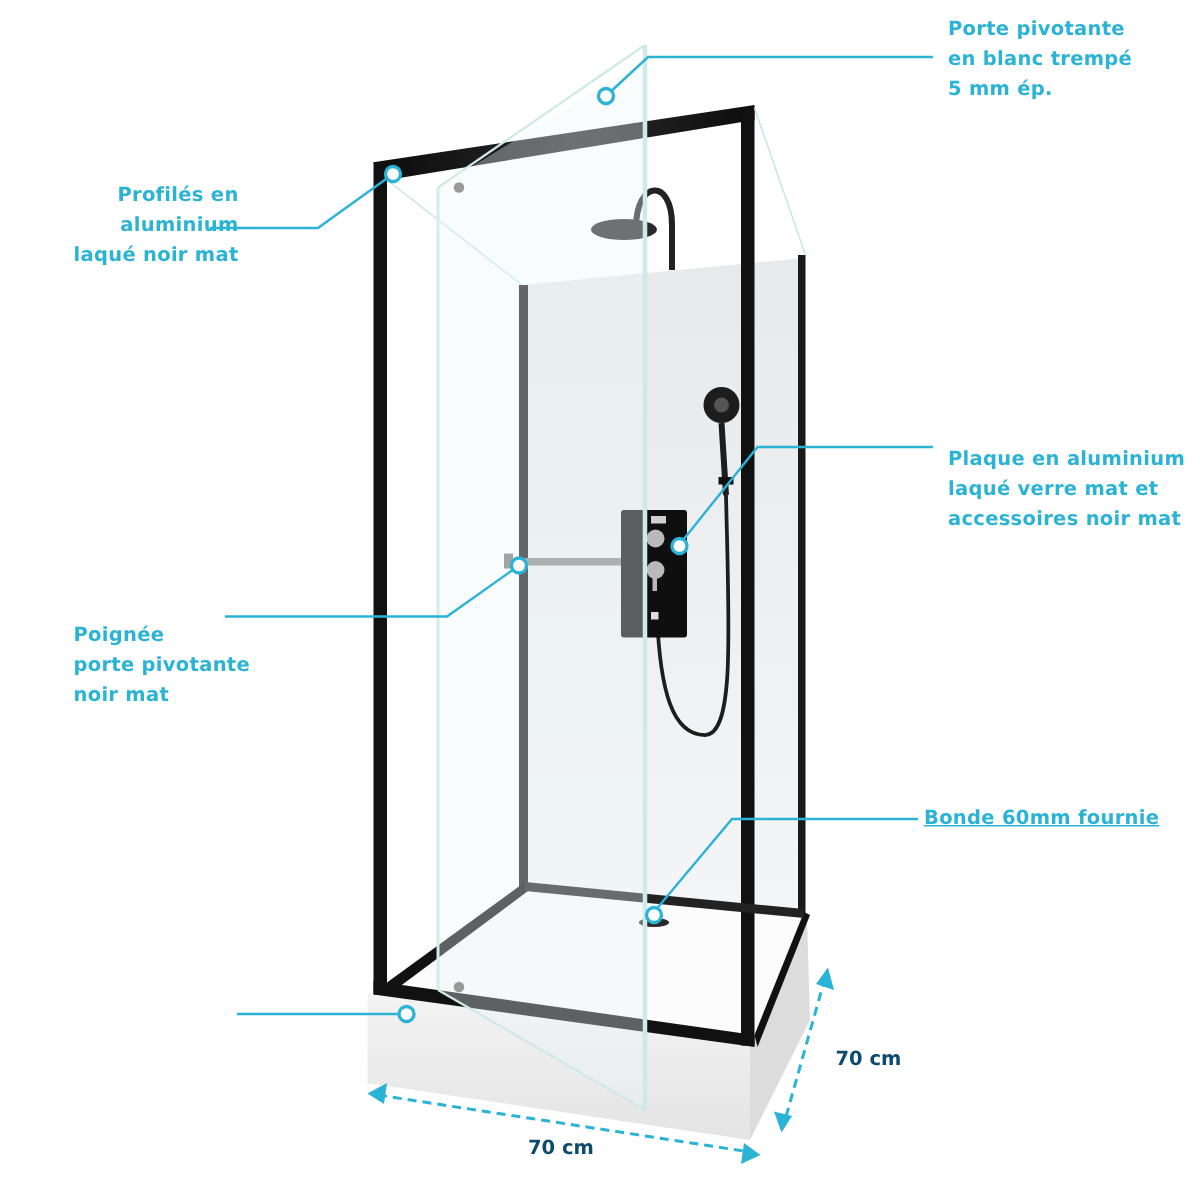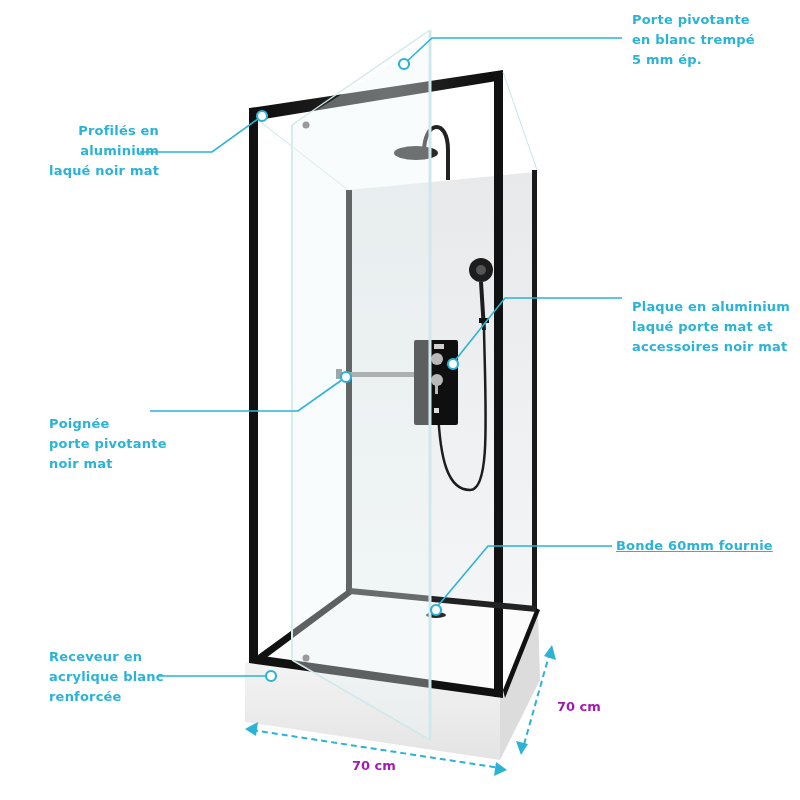--- a/index.html
+++ b/index.html
@@ -32,21 +32,21 @@
       font-weight: bold;
       line-height: 20px;
       letter-spacing: 0.2px;
       white-space: nowrap;
     }
     .label span {
       display: block;
     }
     .dim {
       position: absolute;
-      color: #a21caf;
+      color: #0c4a6e;
       font-family: "DejaVu Sans", "Liberation Sans", sans-serif;
       font-size: 13px;
       font-weight: bold;
       white-space: nowrap;
     }
   </style>
 </head>
 <body>
 
 <div class="stage">
@@ -186,36 +186,31 @@
   </div>
 
   <div class="label" style="left:49px; top:121px;text-align:right;">
     <span>Profilés en</span>
     <span>aluminium</span>
     <span>laqué noir mat</span>
   </div>
 
   <div class="label" style="left:632px; top:269px;margin-top:28px;">
     <span>Plaque en aluminium</span>
-    <span>laqué porte mat et</span>
+    <span>laqué verre mat et</span>
     <span>accessoires noir mat</span>
   </div>
 
   <div class="label" style="left:49px; top:382px;margin-top:32px;">
     <span>Poignée</span>
     <span>porte pivotante</span>
     <span>noir mat</span>
   </div>
 
   <div class="label" style="left:616px; top:536px;text-decoration:underline;">
     <span>Bonde 60mm fournie</span>
   </div>
 
-  <div class="label" style="left:49px; top:647px;">
-    <span>Receveur en</span>
-    <span>acrylique blanc</span>
-    <span>renforcée</span>
-  </div>
 
   <div class="dim" style="left:352px; top:758px;">70 cm</div>
   <div class="dim" style="left:557px; top:699px;">70 cm</div>
 
 </div>
 
 </body></html>

